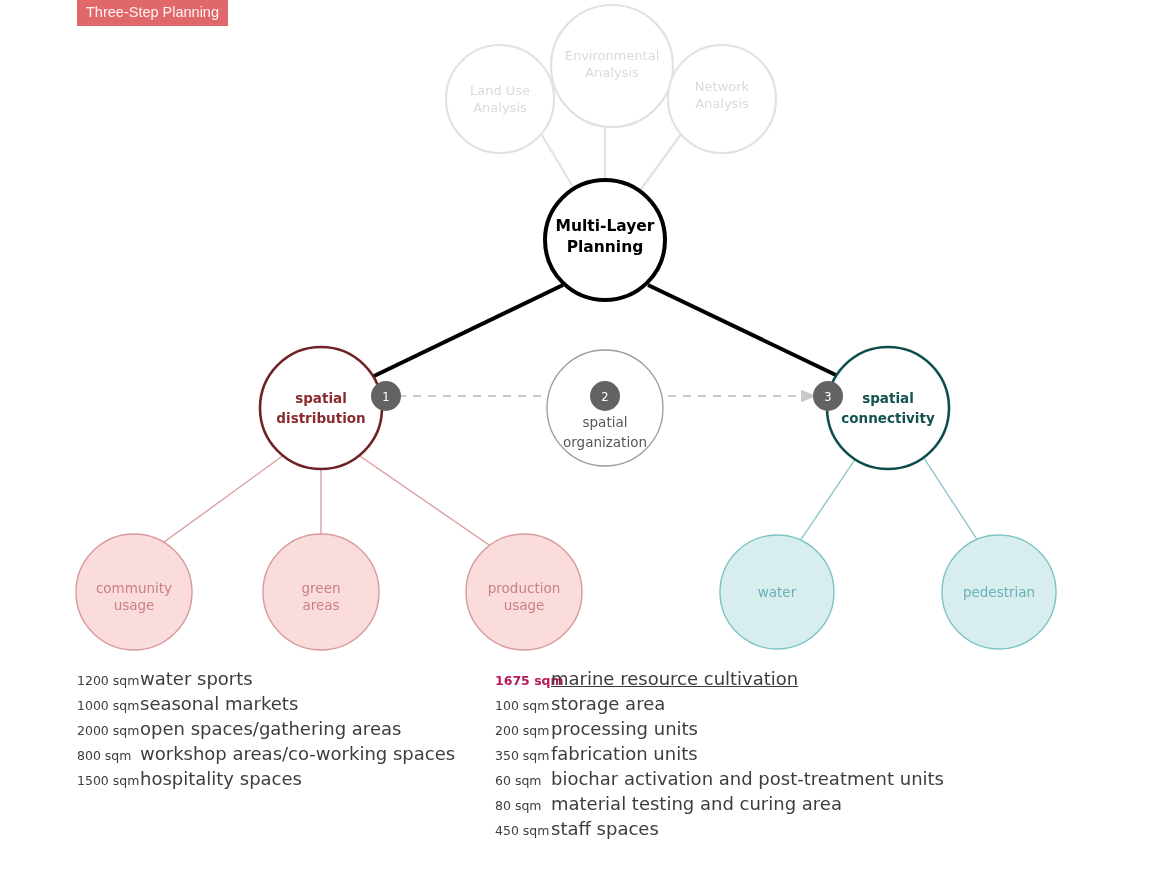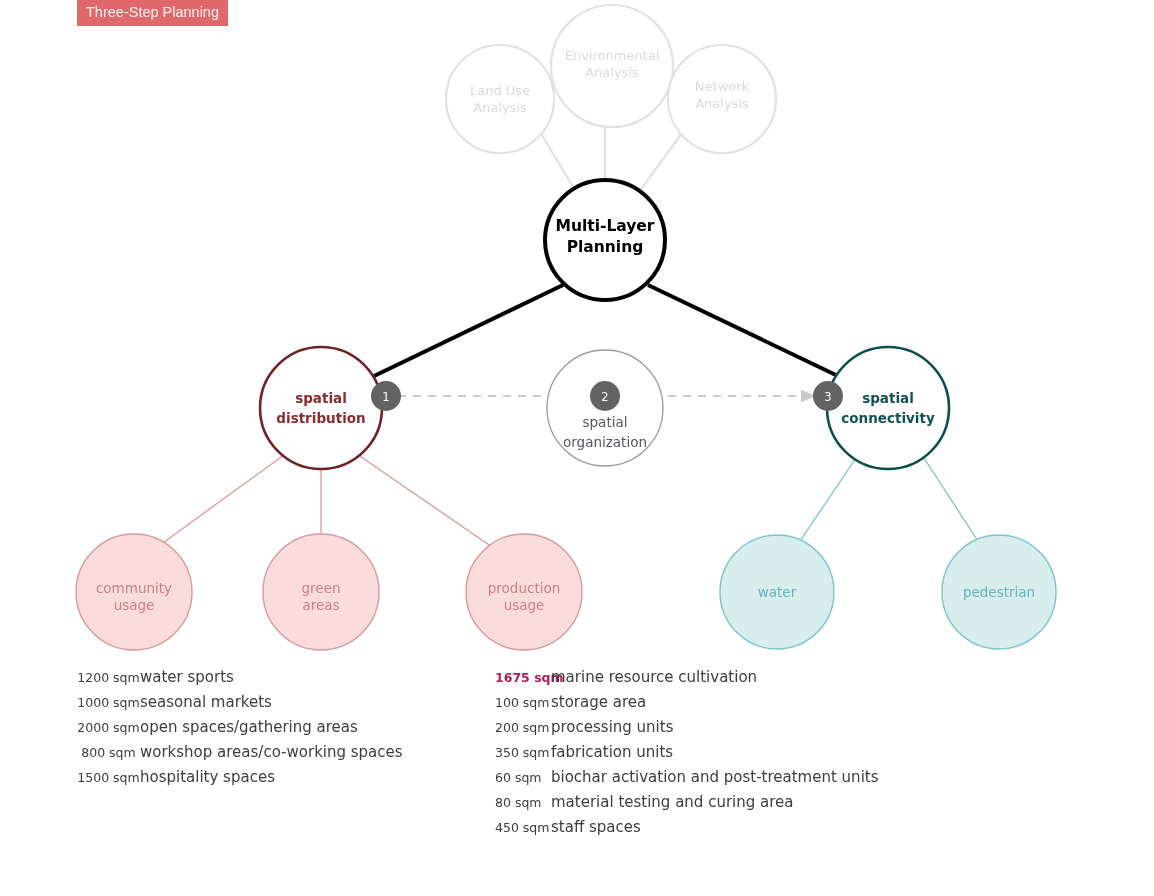--- a/index.html
+++ b/index.html
@@ -98,34 +98,35 @@
     display: flex;
     align-items: baseline;
     height: 25px;
     white-space: nowrap;
   }
   .list-qty {
     font-size: 12.5px;
     color: #3d3d3d;
     display: inline-block;
   }
-  .list-col.left .list-qty { width: 63px; text-align: center; }
+  .list-col.left .list-qty { width: 63px; }
   .list-col.right .list-qty { width: 56px; margin-left: 40px; }
   .list-label {
-    font-size: 15px;
+    font-size: 18px;
     color: #3d3d3d;
   }
   .list-row.highlight .list-qty {
     color: #b51a5a;
     font-weight: bold;
     width: 0px;
     overflow: visible;
   }
   .list-row.highlight .list-label {
     margin-left: 56px;
+    text-decoration: underline;
   }
 </style>
 </head>
 <body>
 
 <div id="diagram-root">
 
   <div class="title-badge">Three-Step Planning</div>
 
   <svg class="diagram" viewBox="0 0 1154 896">

